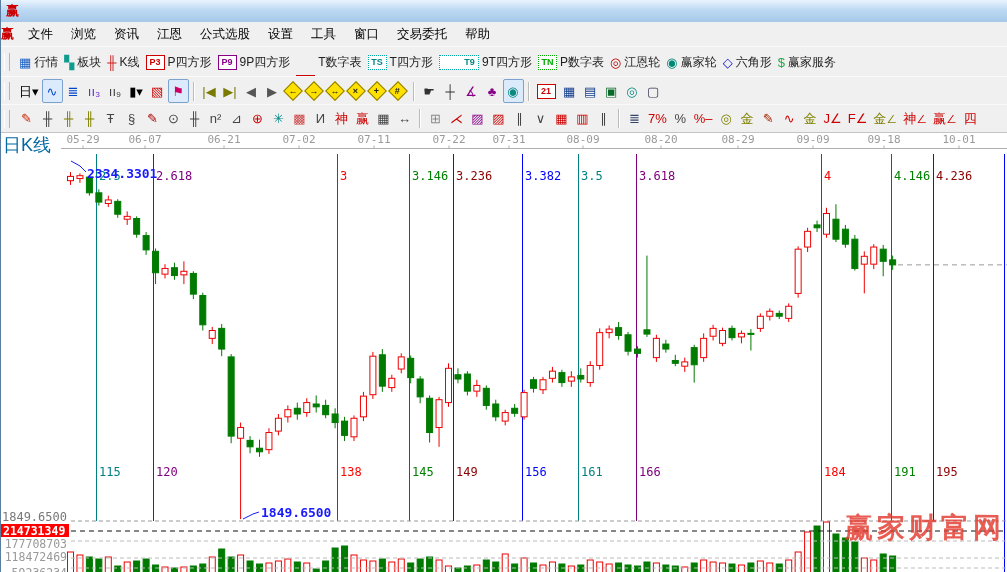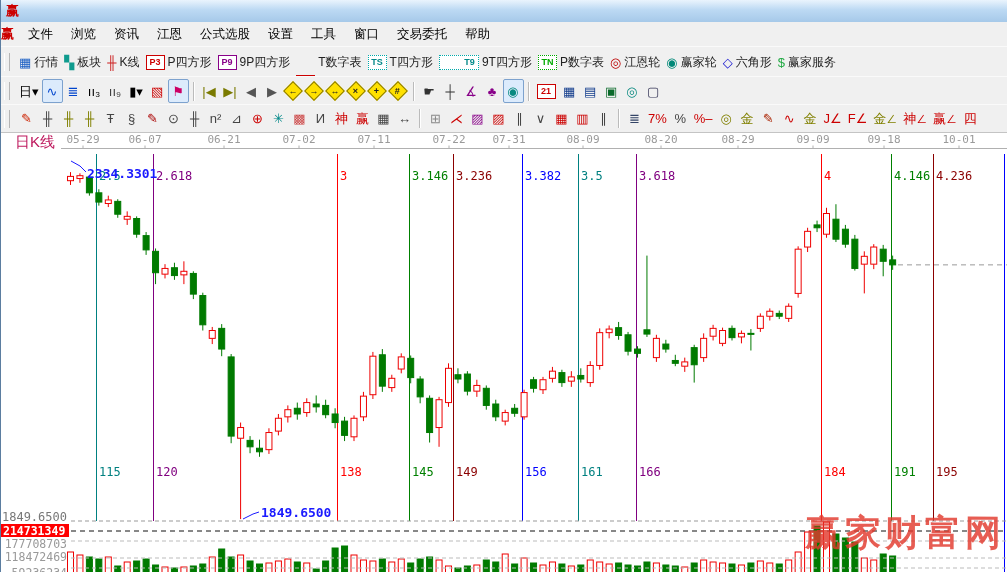--- a/index.html
+++ b/index.html
@@ -24,22 +24,22 @@
   .tbtn.pressed{border-color:#7da2ce;background:#dcebfc}
   .tico{font-size:13px;line-height:1}
   .tlabel{font-size:12px;color:#222}
   .mini-box{min-width:15px;height:13px;border:1px solid;font-size:9px;font-weight:bold;background:#fff;
     display:inline-flex;align-items:center;justify-content:center;padding:0 1px;line-height:1}
   .dashed{border-style:dotted}
   .dia{width:12px;height:12px;background:#ffe100;border:1px solid #8a7a00;flex:none;
     transform:rotate(45deg);display:flex;align-items:center;justify-content:center}
   .dia>span{transform:rotate(-45deg);font-size:9px;font-weight:bold;color:#222;line-height:1}
   #chart-svg{position:absolute;left:0;top:0;z-index:1}
-  .klabel{position:absolute;left:14px;top:133px;z-index:2;color:#be185d;font-size:15px}
-  .watermark{position:absolute;right:2px;top:513px;z-index:3;font-size:36px;line-height:1.1;
+  .klabel{position:absolute;left:2px;top:133px;z-index:2;color:#0369a1;font-size:18px}
+  .watermark{position:absolute;right:2px;top:513px;z-index:3;font-size:28px;line-height:1.1;
     color:#e23a2e;opacity:.82;font-family:"DejaVu Serif","Liberation Serif",serif;font-weight:bold;letter-spacing:4px}
 </style>
 </head>
 <body>
 
 <div class="window">
 
   <svg id="chart-svg" width="1007" height="572">
       <line x1="60" y1="148.5" x2="1007" y2="148.5" stroke="#b0b0b0"></line>
       <text x="82" y="143" fill="#9a9a9a" font-size="11" text-anchor="middle" font-family="&quot;DejaVu Sans Mono&quot;,&quot;Liberation Mono&quot;,monospace" font-weight="normal">05-29</text>
@@ -462,21 +462,21 @@
       <button class="tbtn">
         <span class="tico" style="color: rgb(0, 0, 0);">日▾</span>
       </button>
       <button class="tbtn pressed">
         <span class="tico" style="color: rgb(0, 68, 204);">∿</span>
       </button>
       <button class="tbtn">
         <span class="tico" style="color: rgb(0, 68, 204);">≣</span>
       </button>
       <button class="tbtn">
-        <span class="tico" style="color: #000000;">ıı₃</span>
+        <span class="tico" style="color: #6d28d9;">ıı₃</span>
       </button>
       <button class="tbtn">
         <span class="tico" style="color: #404040;">ıı₉</span>
       </button>
       <button class="tbtn">
         <span class="tico" style="color: rgb(0, 0, 0);">▮▾</span>
       </button>
       <button class="tbtn">
         <span class="tico" style="color: rgb(204, 0, 0);">▧</span>
       </button>

